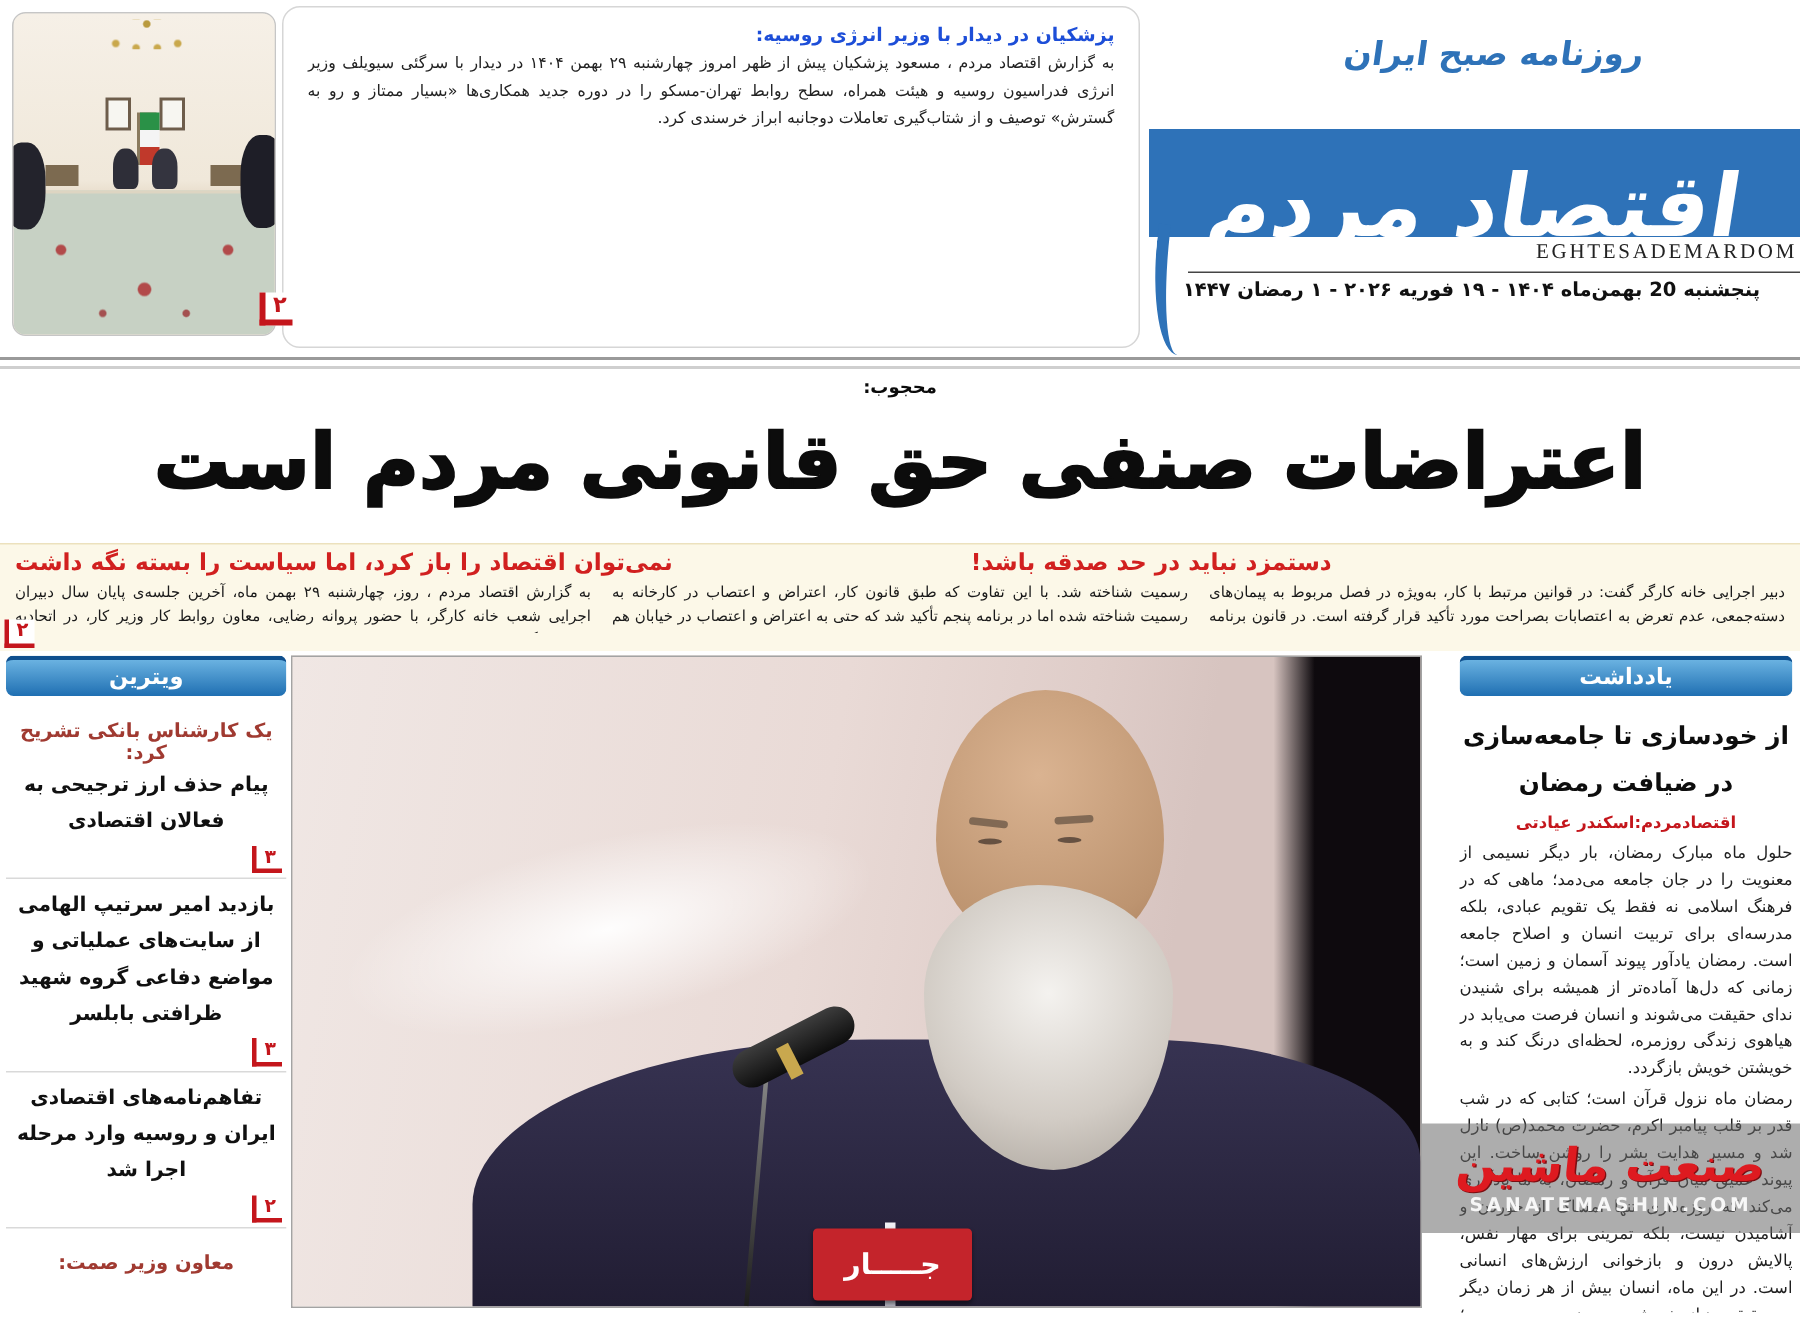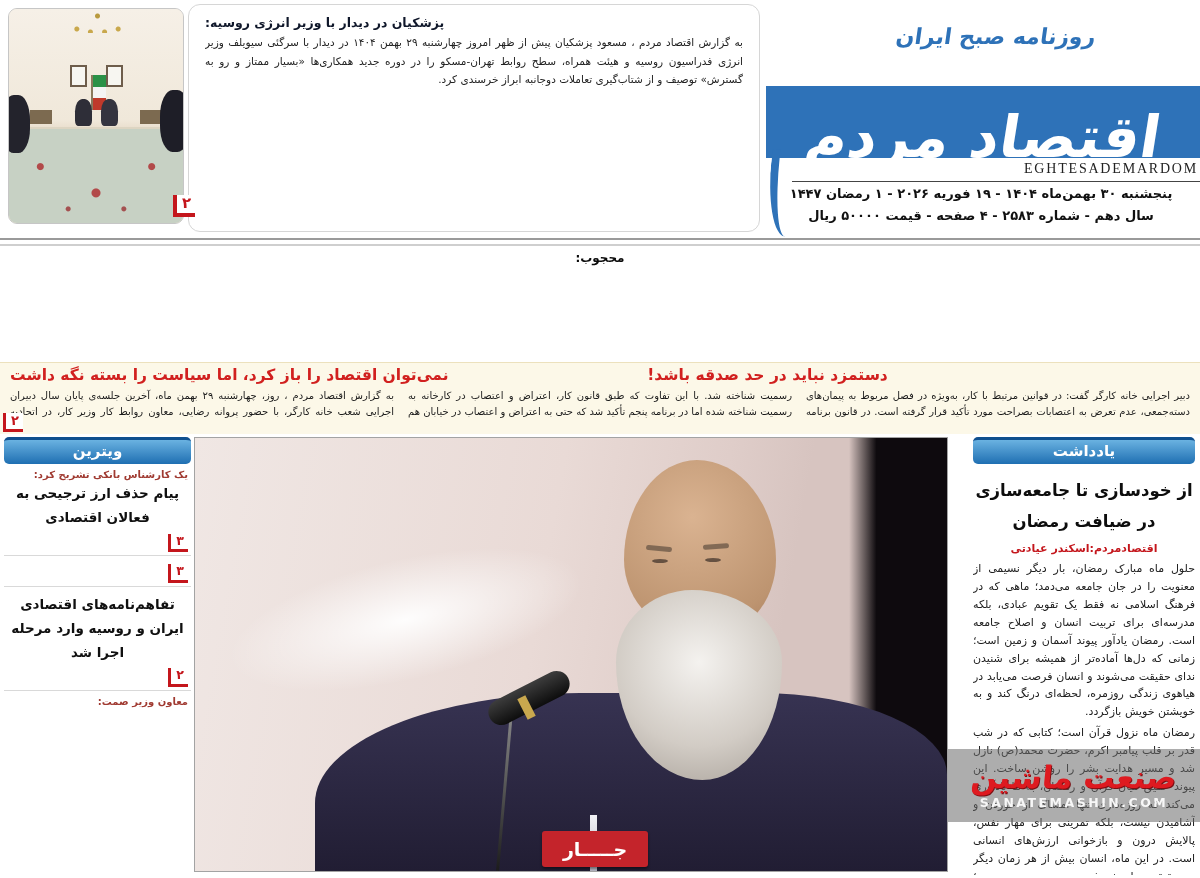--- a/index.html
+++ b/index.html
@@ -35,21 +35,21 @@
   .tp-carpet{left:0;right:0;bottom:0;height:44%;background-color:#c7d1c4;border-top:2px solid #ddd5c2;
      background-image:radial-gradient(circle at 18% 40%,#b24a4a 3px,transparent 4px),
                       radial-gradient(circle at 50% 68%,#b24a4a 4px,transparent 5px),
                       radial-gradient(circle at 82% 40%,#b24a4a 3px,transparent 4px),
                       radial-gradient(circle at 34% 85%,#a45050 2px,transparent 3px),
                       radial-gradient(circle at 66% 85%,#a45050 2px,transparent 3px);}
 
   
   .top-article{position:absolute;left:188px;top:4px;width:572px;height:228px;border:1px solid #d6d6d6;
                border-radius:12px;padding:10px 16px 8px;box-sizing:border-box;background:#fff;}
-  .ta-kicker{text-align:left;font-size:12.5px;font-weight:bold;color:#0f172a;margin-bottom:3px;}
+  .ta-kicker{text-align:right;font-size:12.5px;font-weight:bold;color:#1d4ed8;margin-bottom:3px;}
   .ta-head{margin:0 0 6px;text-align:center;font-size:20.5px;font-weight:bold;line-height:1.75;color:#0d0d0d;}
   .ta-body{display:flex;gap:16px;}
   .ta-body p{flex:1;margin:0;font-size:10.5px;line-height:1.78;text-align:justify;color:#222;height:96px;overflow:hidden;}
   .ta-ref{position:absolute;left:-16px;bottom:14px;}
 
   
   .masthead{position:absolute;left:762px;top:0;width:438px;height:234px;}
   .mh-tagline{position:absolute;top:24px;right:104px;color:#2e72b8;font-size:22px;font-weight:bold;
               transform:skewX(-8deg);letter-spacing:-1px;}
   .mh-band{position:absolute;top:86px;left:4px;right:0;height:72px;background:#2e72b8;}
@@ -82,21 +82,21 @@
   .lead-cols{display:flex;gap:14px;margin-top:4px;}
   .lead-cols p{flex:1;margin:0;font-size:10px;line-height:1.62;text-align:justify;color:#1a1a1a;height:34px;overflow:hidden;}
   .cream .pref{position:absolute;left:3px;bottom:2px;font-size:13px;border-left-width:3px;border-bottom-width:3px;}
 
   
   .vitrine{position:absolute;left:4px;top:437px;width:187px;height:437px;box-sizing:border-box;overflow:hidden;}
   .col-header{background:linear-gradient(#6ab2e1,#1f6fb2);border-top:3px solid #0f4f8e;border-radius:5px;
               color:#fff;text-align:center;font-size:15px;font-weight:bold;padding:2px 0 4px;}
   .v-item{border-bottom:1px solid #d9d9d9;padding:4px 3px 1px;}
   .v-item:last-child{border-bottom:none;}
-  .v-kicker{font-size:10px;color:#a03a31;text-align:right;font-weight:bold;margin-top:1px;}
+  .v-kicker{font-size:13px;color:#a03a31;text-align:center;font-weight:bold;margin-top:12px;}
   .v-head{font-size:13.5px;font-weight:bold;text-align:center;line-height:1.8;margin:1px 0 0;color:#101010;}
   .v-item .pref{font-size:12.5px;border-left-width:3px;border-bottom-width:3px;margin:1px 0 2px;}
 
   
   .main-photo{position:absolute;left:194px;top:437px;width:754px;height:435px;border:1px solid #a3a3a3;
               box-sizing:border-box;overflow:hidden;background:#e9ded9;box-shadow:inset 0 0 0 2px #fff;}
   .main-photo>div{position:absolute;}
   .ph-bg{inset:0;background:linear-gradient(100deg,#f0e7e4 0%,#e9dad6 45%,#dfcdc9 65%,#d7c4c0 75%);}
   .ph-beam{left:4%;top:28%;width:48%;height:28%;transform:rotate(-13deg);
            background:radial-gradient(closest-side,rgba(255,255,255,.95),rgba(255,255,255,0));}
@@ -111,21 +111,21 @@
             background:radial-gradient(circle at 50% 38%,#f4f2ef,#d2ccc5 58%,#a8a199);}
   .ph-suit{left:16%;right:0;bottom:0;height:41%;border-radius:42% 30% 0 0/62% 46% 0 0;
            background:linear-gradient(#373352,#211d33);}
   .ph-shirt{left:64%;bottom:25%;width:44px;height:58px;transform:rotate(9deg);
             background:linear-gradient(#ffffff,#d8d5e0);}
   .ph-mic{left:38.5%;top:57%;width:88px;height:26px;border-radius:13px;transform:rotate(-27deg);
           background:linear-gradient(#3d3d3d,#0d0d0d);}
   .ph-mic-band{left:43.5%;top:59.5%;width:9px;height:23px;background:#c9a84e;transform:rotate(-27deg);}
   .ph-stand{left:41%;top:63%;width:3px;height:37%;background:linear-gradient(#8a8a8a,#1c1c1c);transform:rotate(5deg);}
   .ph-stand-shine{left:52.5%;bottom:0;width:7px;height:13%;background:linear-gradient(#f2f2f6,#b9b9c6);}
-  .jaar-badge{position:absolute;left:347px;bottom:4px;width:106px;height:36px;background:#c4242b;color:#fff;
+  .jaar-badge{position:absolute;left:347px;bottom:4px;width:106px;height:48px;background:#c4242b;color:#fff;
               font-weight:bold;font-size:19px;display:flex;align-items:center;justify-content:center;
               border-radius:3px;box-shadow:0 2px 3px rgba(0,0,0,.45);letter-spacing:-1px;}
 
   
   .note{position:absolute;right:5px;top:437px;width:222px;height:438px;overflow:hidden;}
   .n-title{font-size:16.5px;font-weight:bold;text-align:center;line-height:1.85;margin:12px 0 5px;color:#0d0d0d;}
   .n-byline{color:#c4161c;font-weight:bold;font-size:11px;text-align:center;margin-bottom:5px;}
   .n-body p{font-size:11px;line-height:1.63;text-align:justify;margin:0 0 3px;color:#202020;}
 
   
@@ -164,27 +164,27 @@
   </div>
 
   <div class="masthead">
     <div class="mh-tagline">روزنامه صبح ایران</div>
     <div class="mh-band">
       <div class="mh-logo">اقتصاد مردم</div>
     </div>
     <div class="mh-swash"></div>
     <div class="mh-latin">EGHTESADEMARDOM</div>
     <div class="mh-rule"></div>
-    <div class="mh-date">پنجشنبه ۳۰ بهمن‌ماه ۱۴۰۴ - ۱۹ فوریه ۲۰۲۶ - ۱ رمضان ۱۴۴۷</div>
-    <div class="mh-issue">سال دهم - شماره ۲۵۸۳ - ۴ صفحه - قیمت ۵۰۰۰۰ ریال</div>
+    <div class="mh-date">پنجشنبه 20 بهمن‌ماه ۱۴۰۴ - ۱۹ فوریه ۲۰۲۶ - ۱ رمضان ۱۴۴۷</div>
   </div>
 
   <div class="rule-double"></div>
 
   <div class="lead-kicker">محجوب:</div>
+  <h1 class="lead-head">اعتراضات صنفی حق قانونی مردم است</h1>
 
   <div class="cream">
     <div class="subheads">
       <span class="sh-right">دستمزد نباید در حد صدقه باشد!</span>
       <span class="sh-left">نمی‌توان اقتصاد را باز کرد، اما سیاست را بسته نگه داشت</span>
     </div>
     <div class="lead-cols">
       <p>دبیر اجرایی خانه کارگر گفت: در قوانین مرتبط با کار، به‌ویژه در فصل مربوط به پیمان‌های دسته‌جمعی، عدم تعرض به اعتصابات بصراحت مورد تأکید قرار گرفته است. در قانون برنامه پنجم نیز اعتراضات صنفی به</p>
       <p>رسمیت شناخته شد. با این تفاوت که طبق قانون کار، اعتراض و اعتصاب در کارخانه به رسمیت شناخته شده اما در برنامه پنجم تأکید شد که حتی به اعتراض و اعتصاب در خیابان هم نمی‌توان متعرض شد</p>
       <p>به گزارش اقتصاد مردم ، روز، چهارشنبه ۲۹ بهمن ماه، آخرین جلسه‌ی پایان سال دبیران اجرایی شعب خانه کارگر، با حضور پروانه رضایی، معاون روابط کار وزیر کار، در اتحادیه امکان برگزار شد.</p>
@@ -193,20 +193,21 @@
   </div>
 
   <aside class="vitrine">
     <div class="col-header">ویترین</div>
     <div class="v-item">
       <div class="v-kicker">یک کارشناس بانکی تشریح کرد:</div>
       <div class="v-head">پیام حذف ارز ترجیحی به فعالان اقتصادی</div>
       <span class="pref">۳</span>
     </div>
     <div class="v-item">
+      <div class="v-head">بازدید امیر سرتیپ الهامی از سایت‌های عملیاتی و مواضع دفاعی گروه شهید ظرافتی بابلسر</div>
       <span class="pref">۳</span>
     </div>
     <div class="v-item">
       <div class="v-head">تفاهم‌نامه‌های اقتصادی ایران و روسیه وارد مرحله اجرا شد</div>
       <span class="pref">۲</span>
     </div>
     <div class="v-item">
       <div class="v-kicker">معاون وزیر صمت:</div>
 
     </div>

